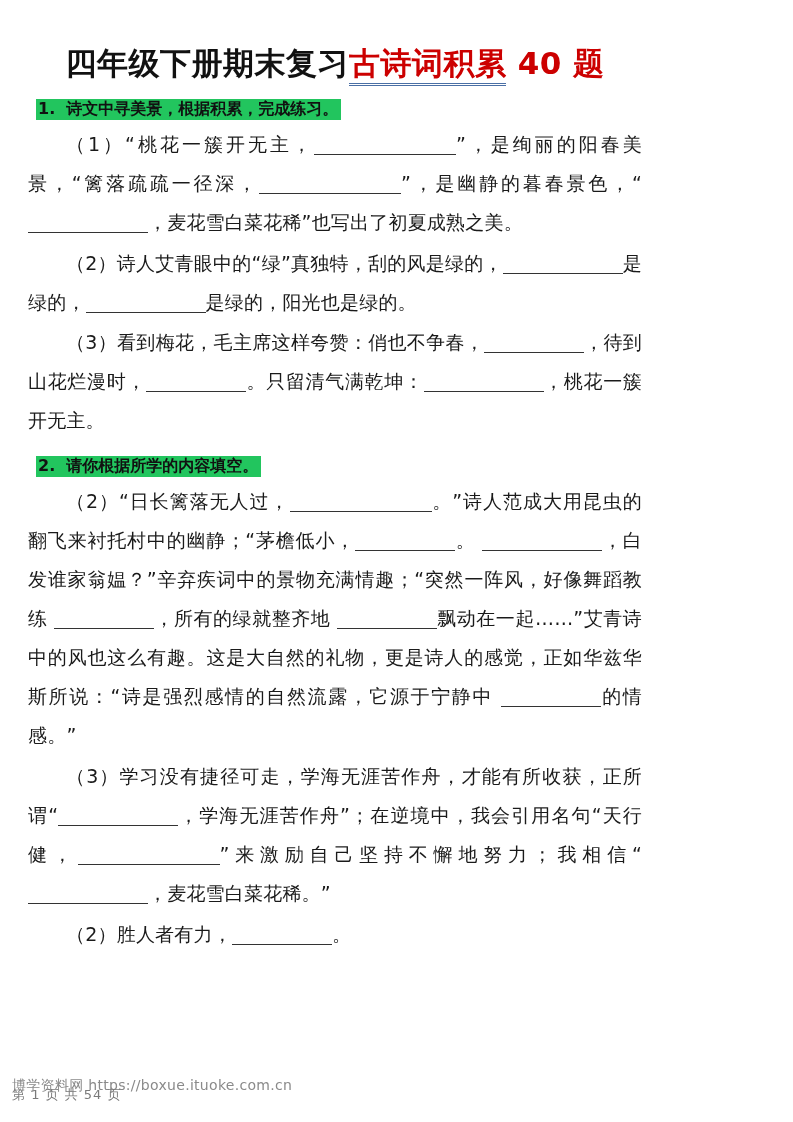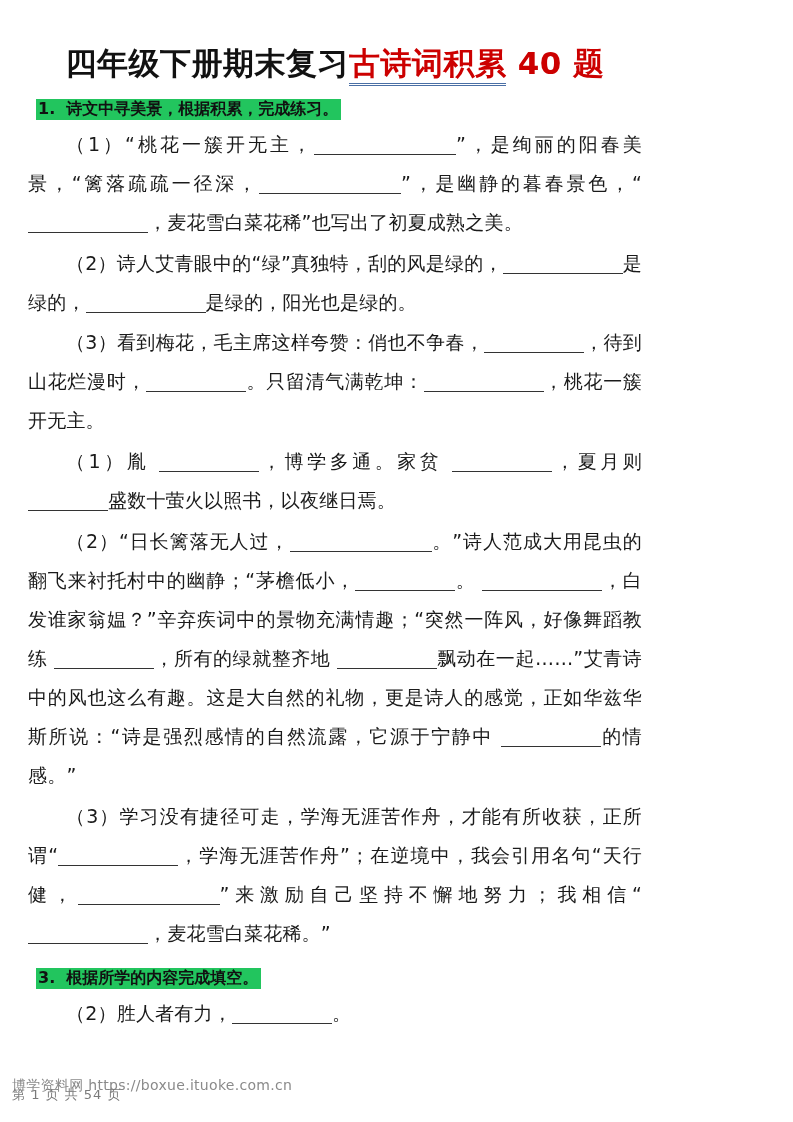--- a/index.html
+++ b/index.html
@@ -109,24 +109,23 @@
 
   <h1 class="title">
     <span class="t-black">四年级下册期末复习</span><span class="t-red">古诗词积累</span><span class="t-red-tail"> 40 题</span>
   </h1>
 
   <div id="sections-root">
       <div class="section-header"><span class="hl"><span>1.</span>&nbsp;&nbsp;诗文中寻美景，根据积累，完成练习。</span></div>
       <p class="q indent"><span>（1）</span><span>“桃花一簇开无主，</span><span class="blank b-xl"></span><span>”，是绚丽的阳春美景，“篱落疏疏一径深，</span><span class="blank b-xl"></span><span>”，是幽静的暮春景色，“</span><span class="blank b-l"></span><span>，麦花雪白菜花稀”也写出了初夏成熟之美。</span></p>
       <p class="q indent"><span>（2）</span><span>诗人艾青眼中的“绿”真独特，刮的风是绿的，</span><span class="blank b-l"></span><span>是绿的，</span><span class="blank b-l"></span><span>是绿的，阳光也是绿的。</span></p>
       <p class="q indent"><span>（3）</span><span>看到梅花，毛主席这样夸赞：俏也不争春，</span><span class="blank b-m"></span><span>，待到山花烂漫时，</span><span class="blank b-m"></span><span>。只留清气满乾坤：</span><span class="blank b-l"></span><span>，桃花一簇开无主。</span></p>
-      <p class="q indent"><span>（1）</span><span>胤 </span><span class="blank b-m"></span><span>，博学多通。家贫 </span><span class="blank b-m"></span><span>，夏月则 </span><span class="blank b-s"></span><span>盛数十萤火以照书，以夜继日焉。</span></p>
+      <div class="section-header"><span class="hl"><span>2.</span>&nbsp;&nbsp;请你根据所学的内容填空。</span></div>
       <p class="q indent"><span>（2）</span><span>“日长篱落无人过，</span><span class="blank b-xl"></span><span>。”诗人范成大用昆虫的翻飞来衬托村中的幽静；“茅檐低小，</span><span class="blank b-m"></span><span>。 </span><span class="blank b-l"></span><span>，白发谁家翁媪？”辛弃疾词中的景物充满情趣；“突然一阵风，好像舞蹈教练 </span><span class="blank b-m"></span><span>，所有的绿就整齐地 </span><span class="blank b-m"></span><span>飘动在一起……”艾青诗中的风也这么有趣。这是大自然的礼物，更是诗人的感觉，正如华兹华斯所说：“诗是强烈感情的自然流露，它源于宁静中 </span><span class="blank b-m"></span><span>的情感。”</span></p>
       <p class="q indent"><span>（3）</span><span>学习没有捷径可走，学海无涯苦作舟，才能有所收获，正所谓“</span><span class="blank b-l"></span><span>，学海无涯苦作舟”；在逆境中，我会引用名句“天行健，</span><span class="blank b-xl"></span><span>”来激励自己坚持不懈地努力；我相信“</span><span class="blank b-l"></span><span>，麦花雪白菜花稀。”</span></p>
-      <div class="section-header"><span class="hl"><span>3.</span>&nbsp;&nbsp;根据所学的内容完成填空。</span></div>
       <p class="q indent"><span>（2）</span><span>胜人者有力，</span><span class="blank b-m"></span><span>。</span></p>
     </div>
 
   <div class="footer">
     <div class="watermark">博学资料网 https://boxue.ituoke.com.cn</div>
     <div class="pagenum">第 1 页 共 54 页</div>
   </div>
 
 </div>
 

